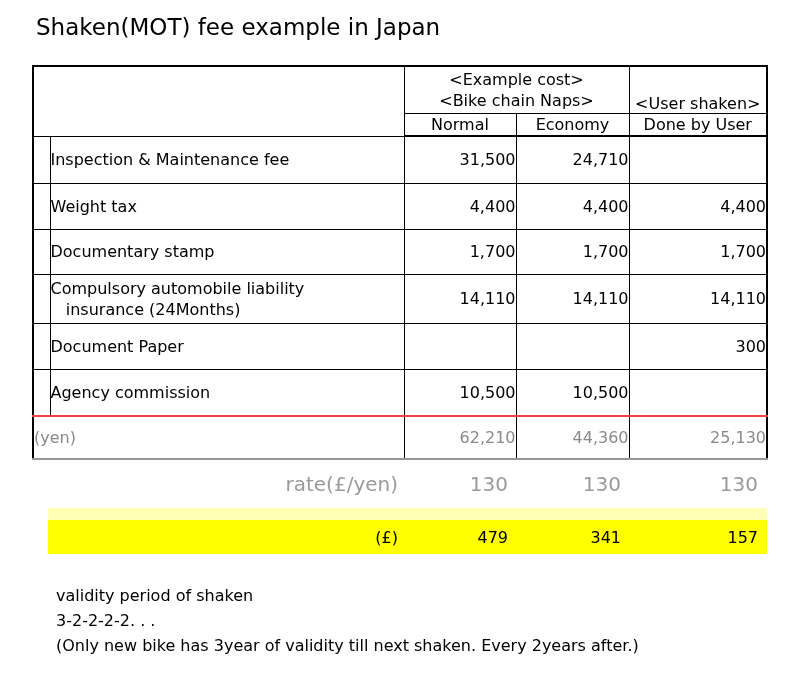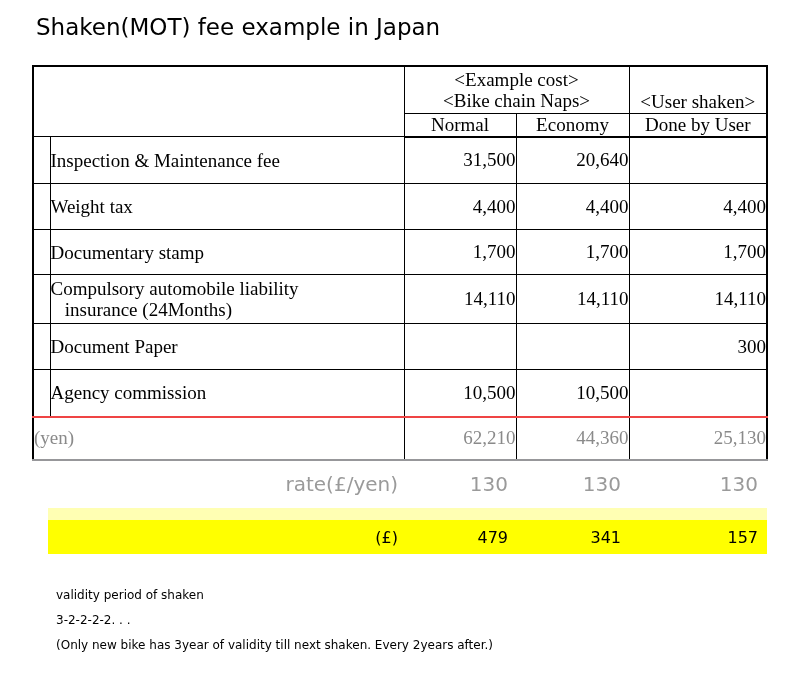--- a/index.html
+++ b/index.html
@@ -7,21 +7,21 @@
     position:relative; width:800px; height:673px; background:#ffffff;
     font-family:"DejaVu Sans","Liberation Sans",sans-serif; color:#000; overflow:hidden;
   }
   .title { position:absolute; left:36px; top:14px; font-size:23px; letter-spacing:0px; }
 
   .feetable-wrap { position:absolute; left:32px; top:65px; }
   table.feetable {
     border-collapse:collapse; table-layout:fixed; width:734px;
     border:2px solid #000; border-bottom:2px solid #97979a;
   }
-  table.feetable td { border:1px solid #000; font-size:19px; padding:0; overflow:hidden;font-family:Liberation Serif, serif; }
+  table.feetable td { border:1px solid #000; font-size:16px; padding:0; overflow:hidden; }
 
   tr.hrow1 { height:47px; }
   tr.hrow2 { height:23px; }
   tr.r1 { height:47px; } tr.r2 { height:46px; } tr.r3 { height:45px; }
   tr.r4 { height:49px; } tr.r5 { height:46px; } tr.r6 { height:47px; }
   tr.yen { height:43px; }
 
   td.c-corner { border-bottom:2px solid #000; }
   td.c-excost { text-align:center; vertical-align:middle; line-height:21px; border-left:2px solid #000; }
   td.c-ushaken { text-align:center; vertical-align:bottom; font-size:13px; padding-bottom:4px; }
@@ -43,21 +43,21 @@
   .cell-u { width:138px; text-align:right; padding-right:8px; }
 
   .rate-row { position:absolute; left:49px; top:472px; width:718px; color:#9a9a9a; font-size:20px; }
   .hl-pale { position:absolute; left:48px; top:508px; width:719px; height:12px; background:#ffffb3; }
   .hl-row {
     position:absolute; left:48px; top:520px; width:719px; height:34px;
     background:#ffff00; font-size:16px; align-items:center;
   }
   .hl-row .cell-l { width:355px; }
 
-  .footnote { position:absolute; left:56px; top:583px; font-size:12px; line-height:25px; }
+  .footnote { position:absolute; left:56px; top:583px; font-size:16px; line-height:25px; }
 </style>
 </head>
 <body>
 
 <div class="page">
 
   <div class="title">Shaken(MOT) fee example in Japan</div>
 
   <div class="feetable-wrap">
     <table class="feetable">
@@ -80,21 +80,21 @@
       <tr class="hrow2">
         <td>Normal</td>
         <td>Economy</td>
         <td>Done by User</td>
       </tr>
 
       <tr class="r1">
         <td class="c-thin"></td>
         <td class="lbl">Inspection &amp; Maintenance fee</td>
         <td class="num">31,500</td>
-        <td class="num">20,640</td>
+        <td class="num">24,710</td>
         <td class="num"></td>
       </tr>
       <tr class="r2">
         <td class="c-thin"></td>
         <td class="lbl">Weight tax</td>
         <td class="num">4,400</td>
         <td class="num">4,400</td>
         <td class="num">4,400</td>
       </tr>
       <tr class="r3">

